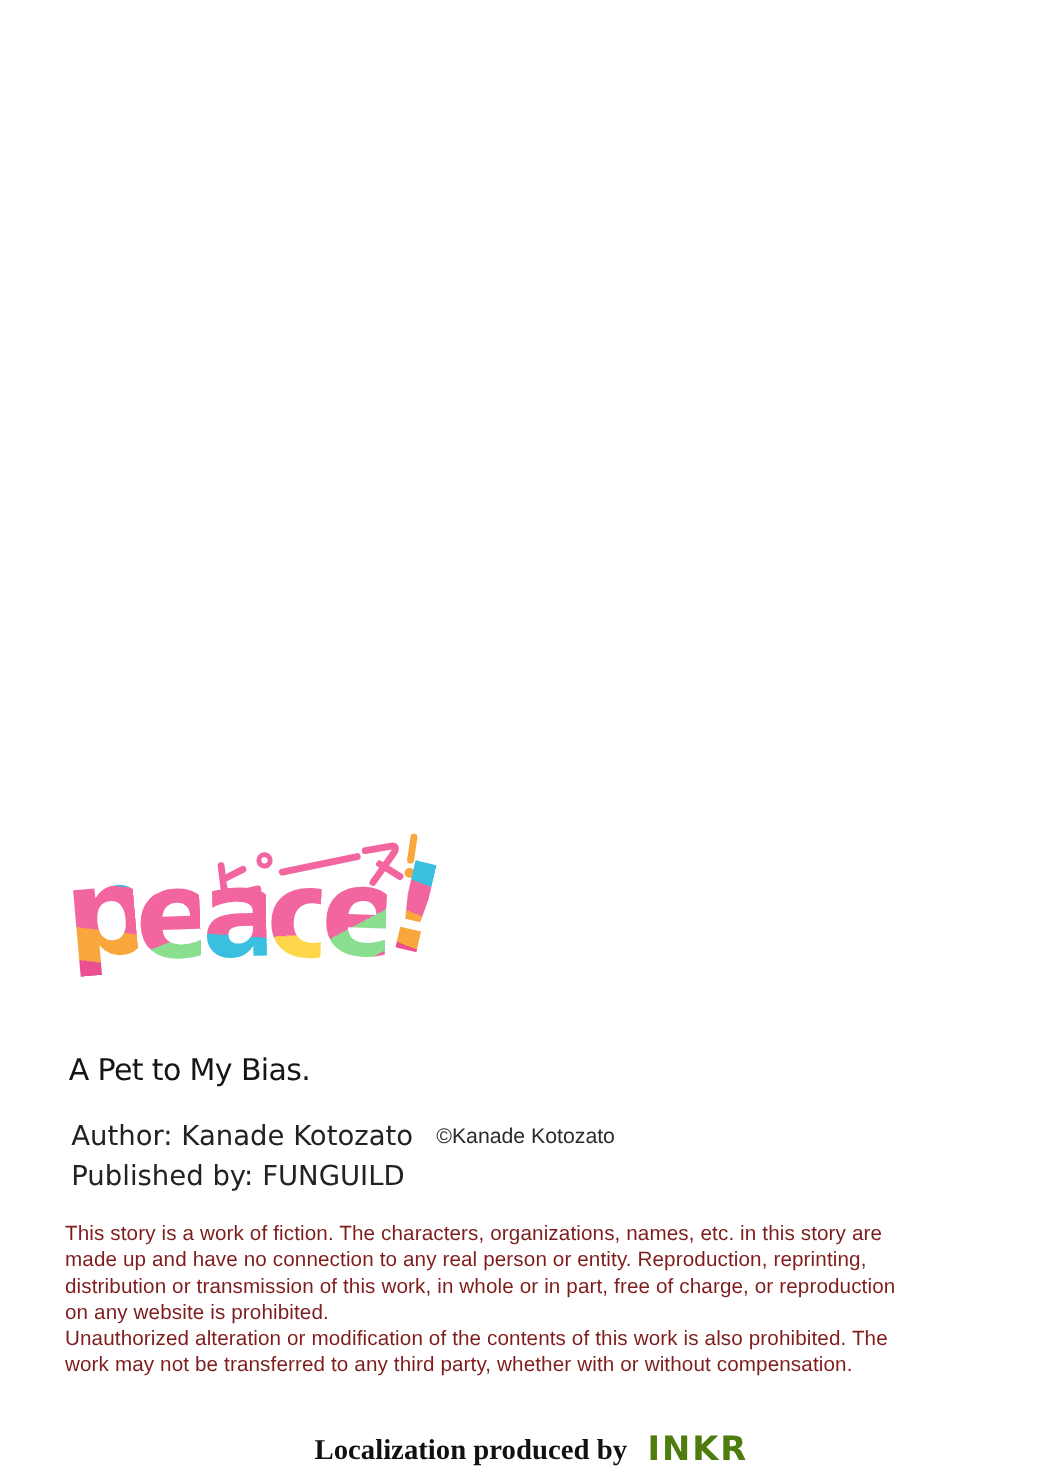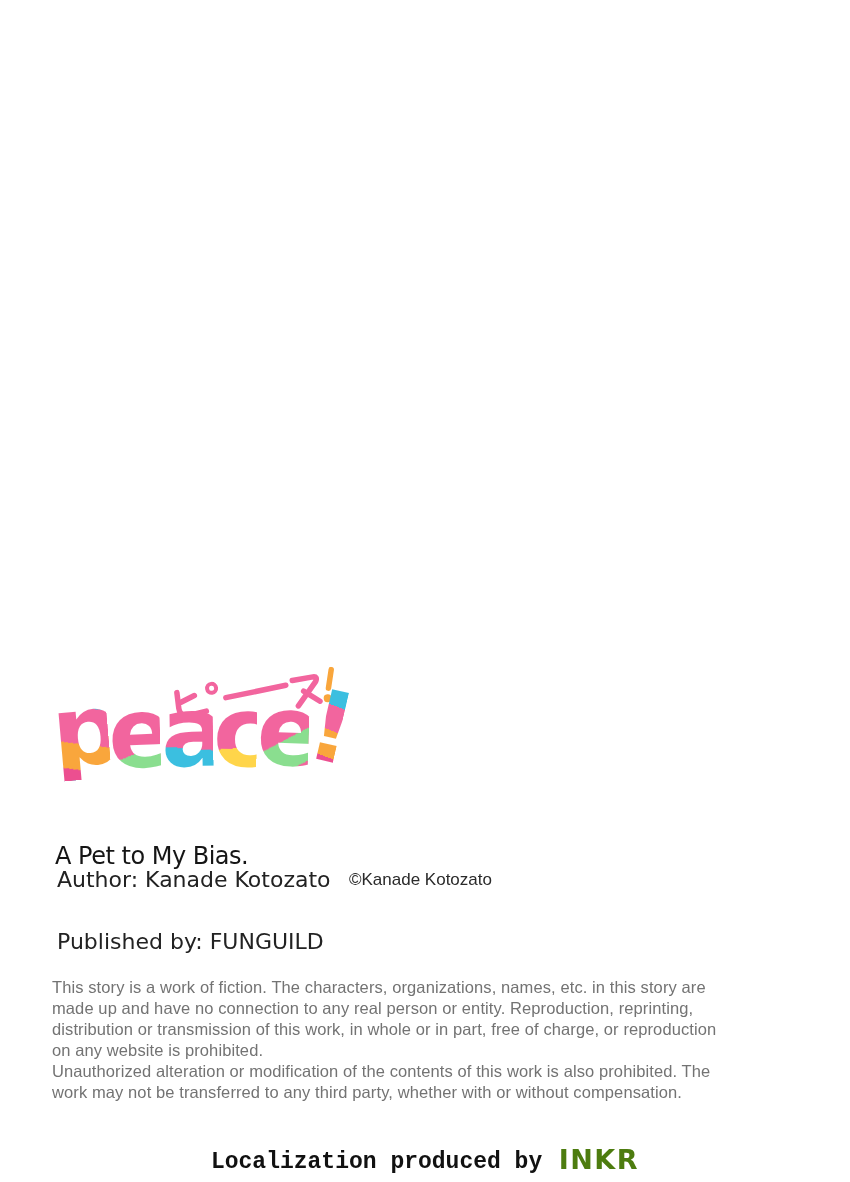--- a/index.html
+++ b/index.html
@@ -27,43 +27,43 @@
   .l-c    { background-image:linear-gradient(175deg,#f9a63c 0%,#f9a63c 28%,#f2659e 28%,#f2659e 66%,#ffd54a 66%); transform:rotate(1deg) translateY(1px); }
   .l-e2   { background-image:linear-gradient(150deg,#f9a63c 0%,#f9a63c 26%,#f2659e 26%,#f2659e 58%,#8ade8f 58%,#8ade8f 84%,#f2659e 84%); transform:rotate(2deg); }
   .l-bang { background-image:linear-gradient(188deg,#3bbfe0 0%,#3bbfe0 28%,#f2659e 28%,#f2659e 52%,#f9a63c 52%,#f9a63c 78%,#ec4f90 78%); transform:rotate(13deg) translateY(-5px); }
 
   
   .title {
     position:absolute; left:55px; top:842px;
     font-family:"DejaVu Sans", sans-serif;
     font-size:24px; letter-spacing:-0.5px; color:#151515;
   }
-  .author-row { position:absolute; left:57px; top:867px; white-space:nowrap; }
+  .author-row { position:absolute; left:57px; top:897px; white-space:nowrap; }
   .author-line {
     font-family:"DejaVu Sans", sans-serif; font-size:22px; color:#222222;
   }
   .copyright {
     font-family:"Liberation Sans", sans-serif; font-size:17px; color:#2a2a2a;
     margin-left:14px; vertical-align:2px;
   }
   .publisher {
     position:absolute; left:57px; top:929px;
     font-family:"DejaVu Sans", sans-serif; font-size:22px; color:#222222;
   }
   .disclaimer {
     position:absolute; left:52px; top:977px; width:720px;
     font-family:"Liberation Sans", sans-serif;
-    font-size:16.5px; line-height:20.9px; color:#737373;
+    font-size:16.5px; line-height:20.9px; color:#7f1d1d;
     white-space:pre-line; letter-spacing:0.1px;
   }
 
   
   .footer { position:absolute; left:0; top:1144px; width:100%; text-align:center; white-space:nowrap; }
   .footer-text {
-    font-family:Liberation Mono, monospace; font-weight:600;
+    font-family:Liberation Serif, serif; font-weight:600;
     font-size:23px; color:#111111;margin-top:14px;
   }
   .inkr-logo {
     font-family:"DejaVu Sans", sans-serif; font-weight:bold;
     font-size:27px; letter-spacing:1.5px; color:#4d7c0f;
     margin-left:12px; vertical-align:-1px;
   }
 </style>
 </head>
 <body>

